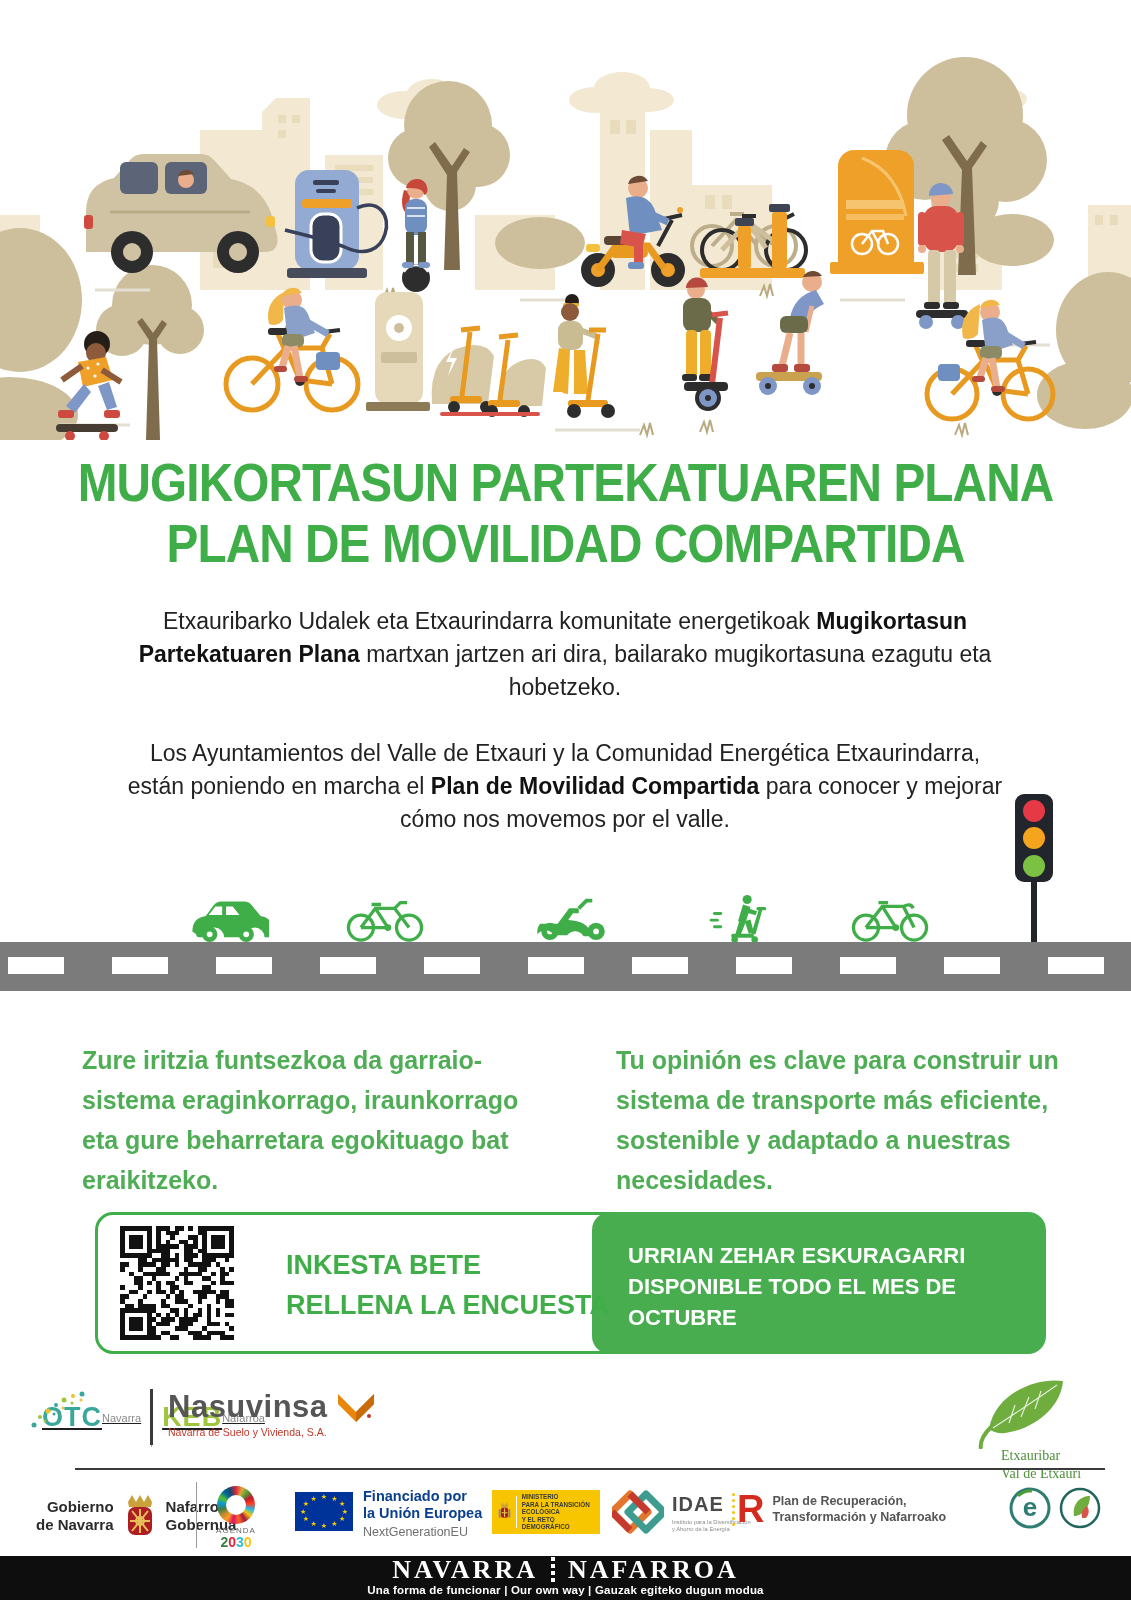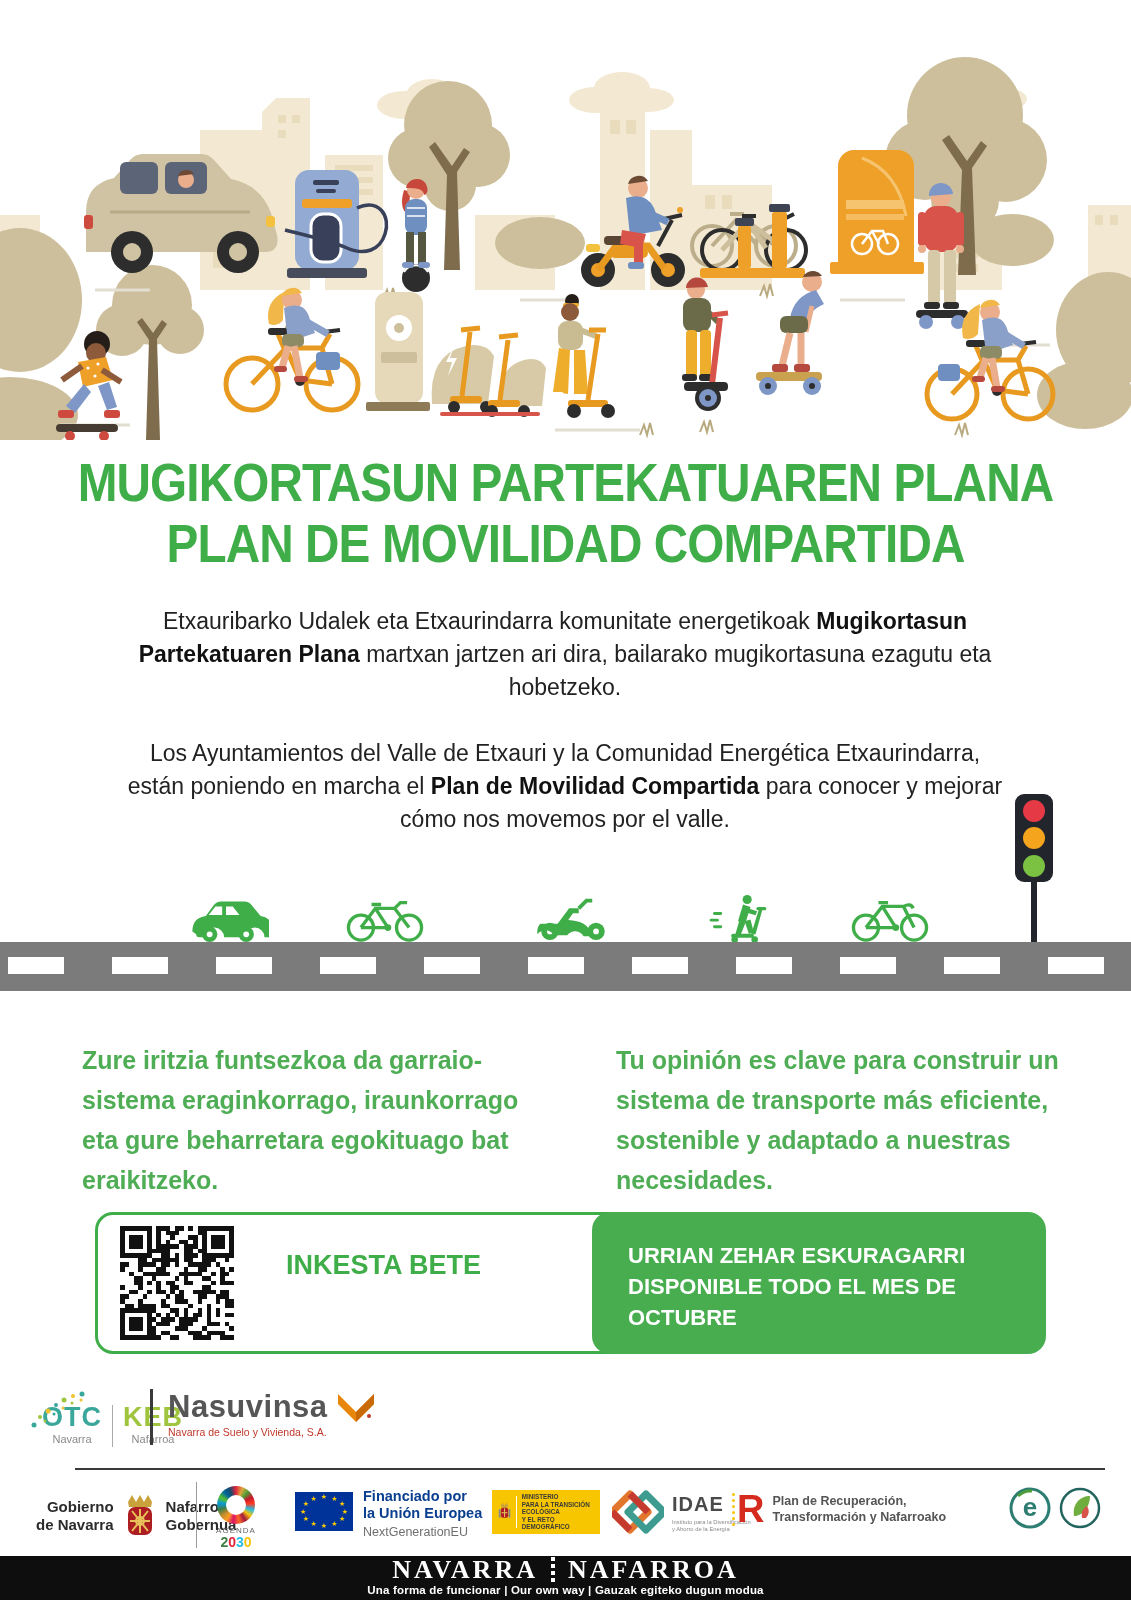--- a/index.html
+++ b/index.html
@@ -50,21 +50,21 @@
   .qr{position:absolute;left:22px;top:11px;width:114px;height:114px;background:#fff;
       display:grid;grid-template-rows:repeat(25,1fr);grid-template-columns:repeat(25,1fr);}
   .qr i{display:block;background:#111;}
   .cta{position:absolute;left:188px;top:30px;font-size:27px;line-height:40px;font-weight:bold;color:#3fae49;white-space:nowrap;}
   .availability{position:absolute;left:530px;top:25px;width:380px;font-size:22px;line-height:31px;font-weight:bold;color:#fff;}
 
   
   .row1{position:absolute;top:1385px;left:0;width:1131px;height:82px;}
   .otckeb{position:absolute;left:32px;top:18px;display:flex;align-items:flex-start;}
   .otc-dots{position:absolute;left:-4px;top:-16px;}
-  .otc-col{display:flex;flex-direction:column;align-items:center;padding:0 10px;}
+  .otc-col{display:flex;flex-direction:row;align-items:center;padding:0 10px;text-decoration:underline;}
   .otc-word{font-size:27px;font-weight:bold;letter-spacing:1px;line-height:28px;}
   .otc-word.otc{color:#3aa79b;} .otc-word.keb{color:#9fc43d;}
   .otc-sub{font-size:11px;color:#8a8a8a;margin-top:2px;}
   .otc-div{width:1px;background:#aaa;height:42px;margin-top:2px;}
   .nasu-bar{position:absolute;left:150px;top:4px;width:3px;height:56px;background:#3a3a3a;}
   .nasuvinsa{position:absolute;left:168px;top:4px;}
   .nasu-top{display:flex;align-items:center;gap:8px;}
   .nasu-name{font-size:31px;font-weight:bold;color:#565656;letter-spacing:.5px;}
   .nasu-sub{font-size:10.5px;color:#c0392b;margin-top:1px;}
   .leaf-logo{position:absolute;right:28px;top:-14px;width:150px;}
@@ -869,20 +869,21 @@
         <i style="grid-area:25/17"></i>
         <i style="grid-area:25/18"></i>
         <i style="grid-area:25/19"></i>
         <i style="grid-area:25/20"></i>
         <i style="grid-area:25/23"></i>
         <i style="grid-area:25/24"></i>
         <i style="grid-area:25/25"></i>
       </div>
     <div class="cta">
       <div>INKESTA BETE</div>
+      <div>RELLENA LA ENCUESTA</div>
     </div>
     <div class="availability">URRIAN ZEHAR ESKURAGARRI DISPONIBLE TODO EL MES DE OCTUBRE</div>
   </div>
 
   <div class="row1">
     <div class="otckeb">
       <svg class="otc-dots" width="70" height="46" viewBox="0 0 70 46">
         <g>
           <circle cx="6" cy="38" r="2.5" fill="#3aa79b"></circle>
             <circle cx="12" cy="30" r="2" fill="#9fc43d"></circle>
@@ -913,20 +914,34 @@
       <div class="nasu-top">
         <span class="nasu-name">Nasuvinsa</span>
         <svg width="40" height="34" viewBox="0 0 40 34">
           <path d="M2,4 L20,22 L38,4 L38,14 L20,32 L2,14 Z" fill="#e8860c"></path>
           <path d="M20,22 L38,4 L38,14 L20,32 Z" fill="#c96a08"></path>
           <circle cx="33" cy="26" r="2" fill="#c0392b"></circle>
         </svg>
       </div>
       <div class="nasu-sub">Navarra de Suelo y Vivienda, S.A.</div>
     </div>
+    <div class="leaf-logo">
+      <svg width="120" height="78" viewBox="0 0 120 78">
+        <path d="M38,56 q-12,12 -10,22" stroke="#6fae3e" stroke-width="4" fill="none"></path>
+        <path d="M36,58 C42,22 84,6 110,10 C108,36 82,58 52,62 C46,63 40,61 36,58 Z" fill="#6fae3e"></path>
+        <g stroke="#fff" stroke-width="1.2" fill="none" opacity=".8">
+          <path d="M40,57 C60,44 84,28 104,14"></path>
+          <path d="M56,52 L62,34 M68,46 L76,26 M82,38 L88,20"></path>
+        </g>
+      </svg>
+      <div class="leaf-text">
+        <div>Etxauribar</div>
+        <div>Val de Etxauri</div>
+      </div>
+    </div>
   </div>
 
   <div class="rule"></div>
 
   <div class="row2">
     <div class="gob">
       <div class="t l">
         <div>Gobierno</div>
         <div>de Navarra</div>
       </div>

